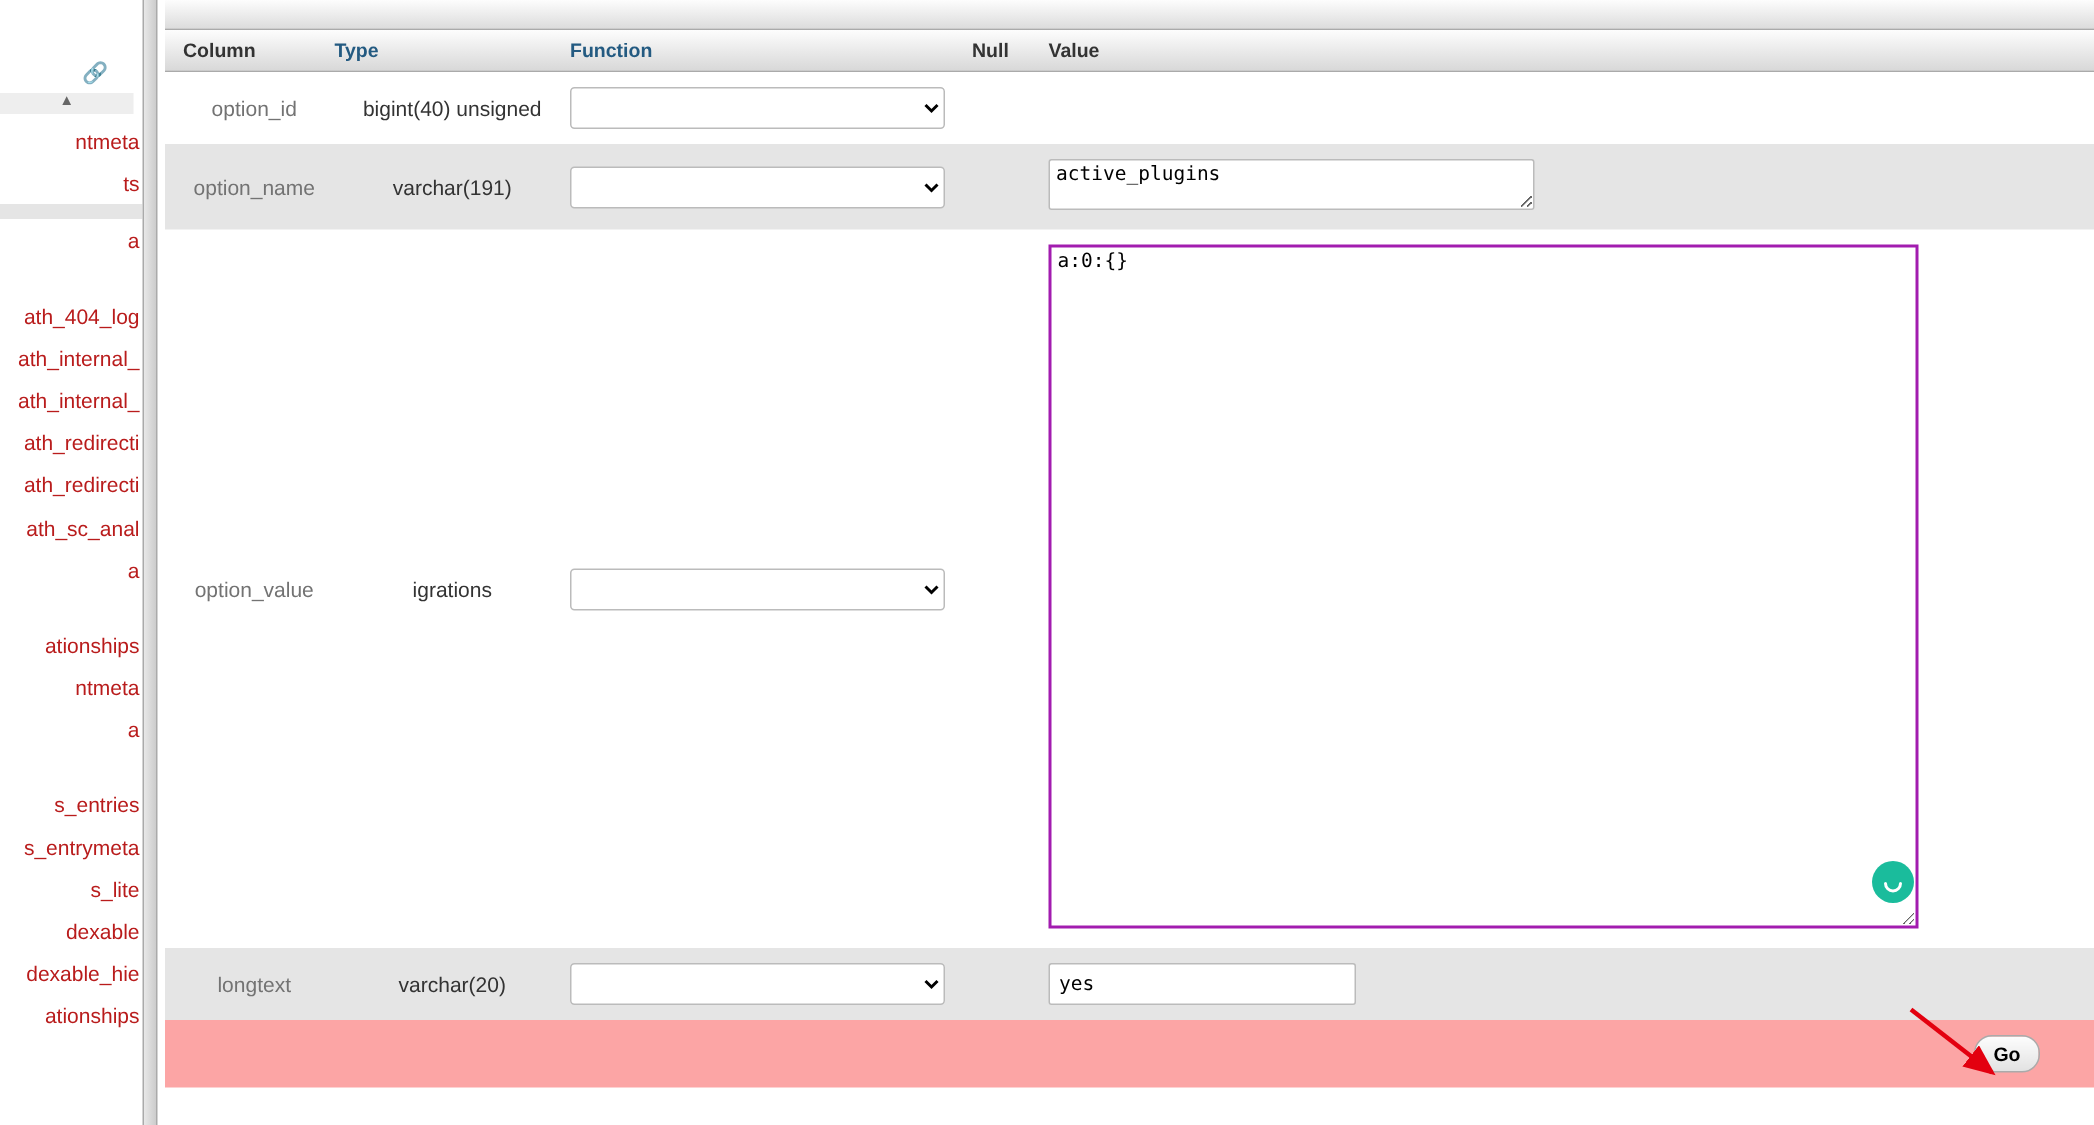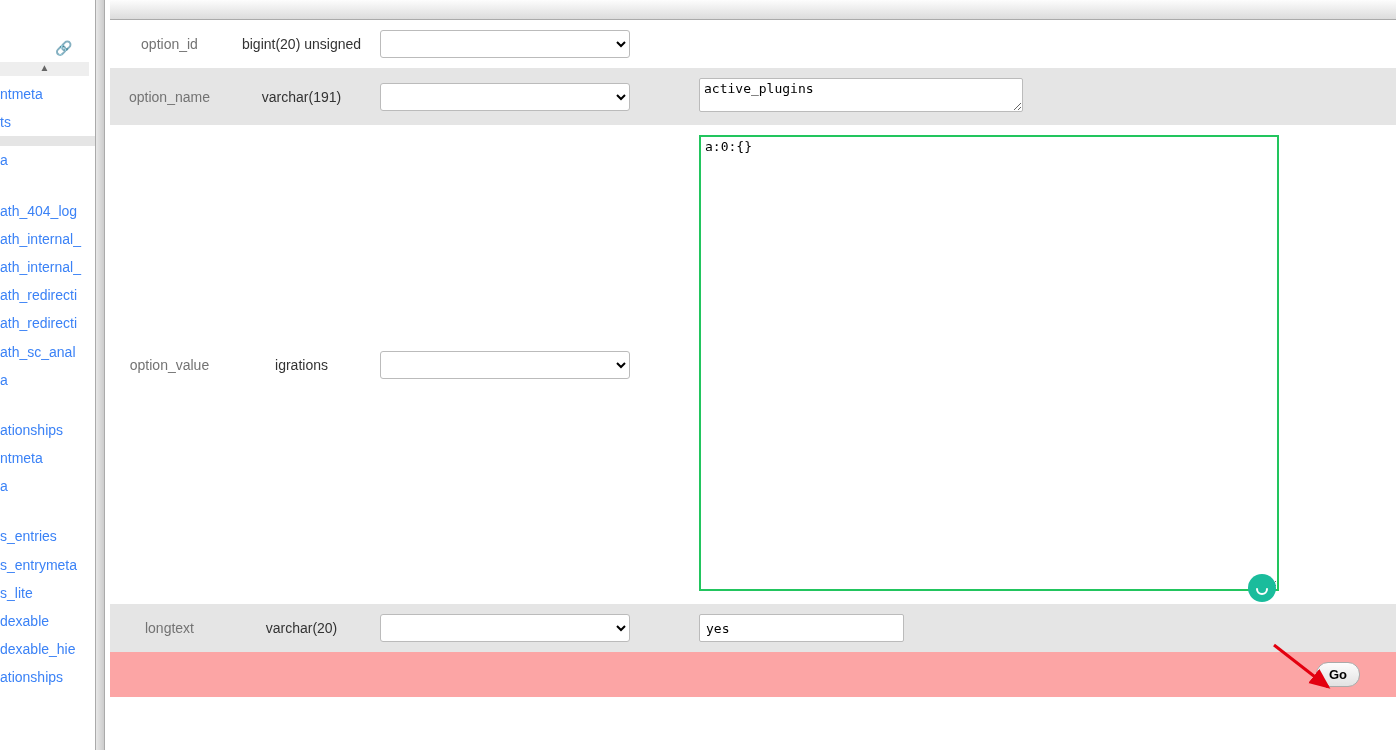--- a/index.html
+++ b/index.html
@@ -42,24 +42,24 @@
       line-height: 12px;
     }
     .sidebar-items {
       position: absolute;
       top: 80px;
       left: 0;
       width: 95px;
     }
     .sidebar-item {
       padding: 5px 2px 5px 0;
-      color: #3b82f6;
+      color: #b91c1c;
       font-size: 14px;
       white-space: nowrap;
-      text-align: left;
+      text-align: right;
       line-height: 1.3;
       cursor: pointer;
     }
     .sidebar-item.highlighted { background: #e5e5e5; }
     .sidebar-gap { height: 22px; }
     .resizer {
       position: absolute;
       left: 95px;
       top: 0;
       width: 10px;
@@ -131,21 +131,21 @@
       border: 1px solid #bbb;
       border-radius: 2px;
       padding: 2px 4px;
       font-family: monospace;
       font-size: 13px;
       resize: both;
     }
     textarea.ta-big {
       width: 580px;
       height: 456px;
-      border: 2px solid #22c55e;
+      border: 2px solid #a21caf;
       padding: 2px 4px;
       font-family: monospace;
       font-size: 13px;
       resize: both;
     }
     .row-value-tall { align-items: center; min-height: 478px; }
     .footer-row {
       background: #fca5a5;
       padding: 10px 10px;
       text-align: right;
@@ -214,25 +214,32 @@
       <div class="sidebar-item">dexable_hie</div>
       <div class="sidebar-item">ationships</div>
     </div>
 </div>
 
 <div class="resizer"></div>
 
 <div class="main">
   <div class="tabstrip"></div>
 
+  <div class="thead-row">
+    <div class="hcol col-column">Column</div>
+    <div class="hcol col-type link">Type</div>
+    <div class="hcol col-func link">Function</div>
+    <div class="hcol col-null">Null</div>
+    <div class="hcol col-value">Value</div>
+  </div>
 
   <div id="form-rows">
       <div class="form-row">
         <div class="c-column">option_id</div>
-        <div class="c-type">bigint(20) unsigned</div>
+        <div class="c-type">bigint(40) unsigned</div>
         <div class="c-func"><select class="func"><option></option></select></div>
         <div class="c-null"></div>
       </div>
       <div class="form-row alt">
         <div class="c-column">option_name</div>
         <div class="c-type">varchar(191)</div>
         <div class="c-func"><select class="func"><option></option></select></div>
         <div class="c-null"></div>
         <div class="c-value"><textarea class="ta-small" style="">active_plugins</textarea></div>
       </div>

